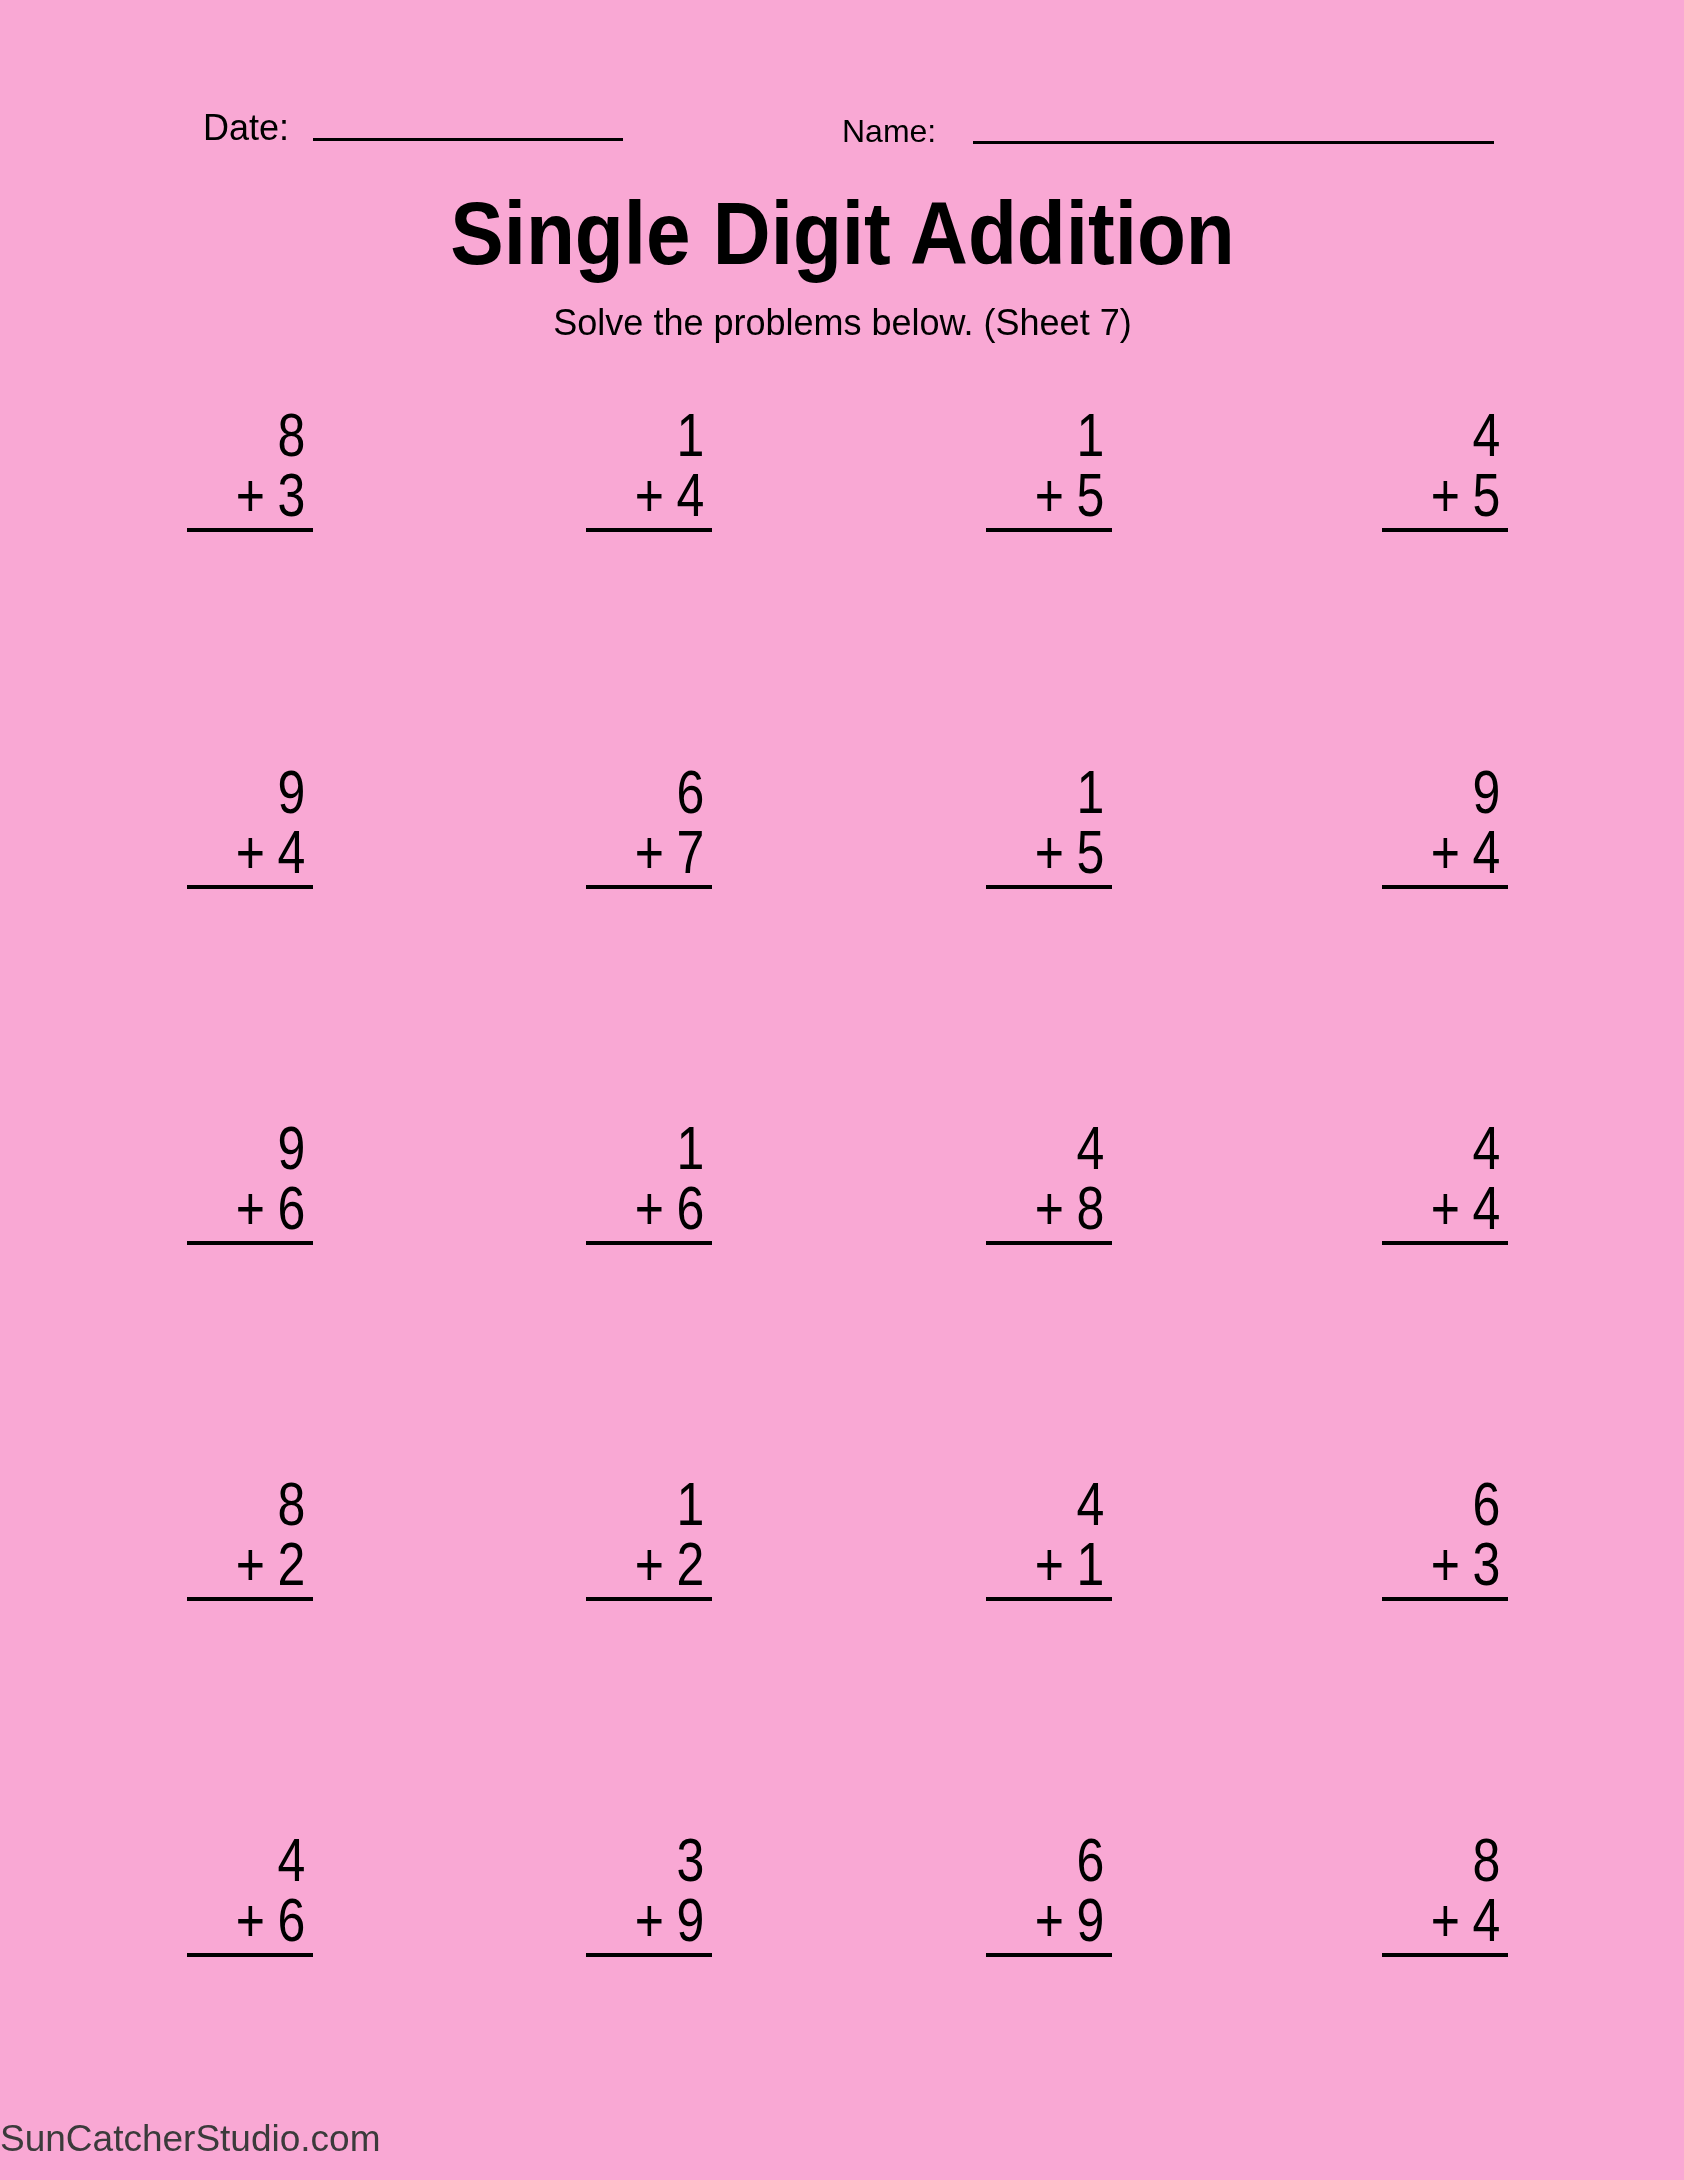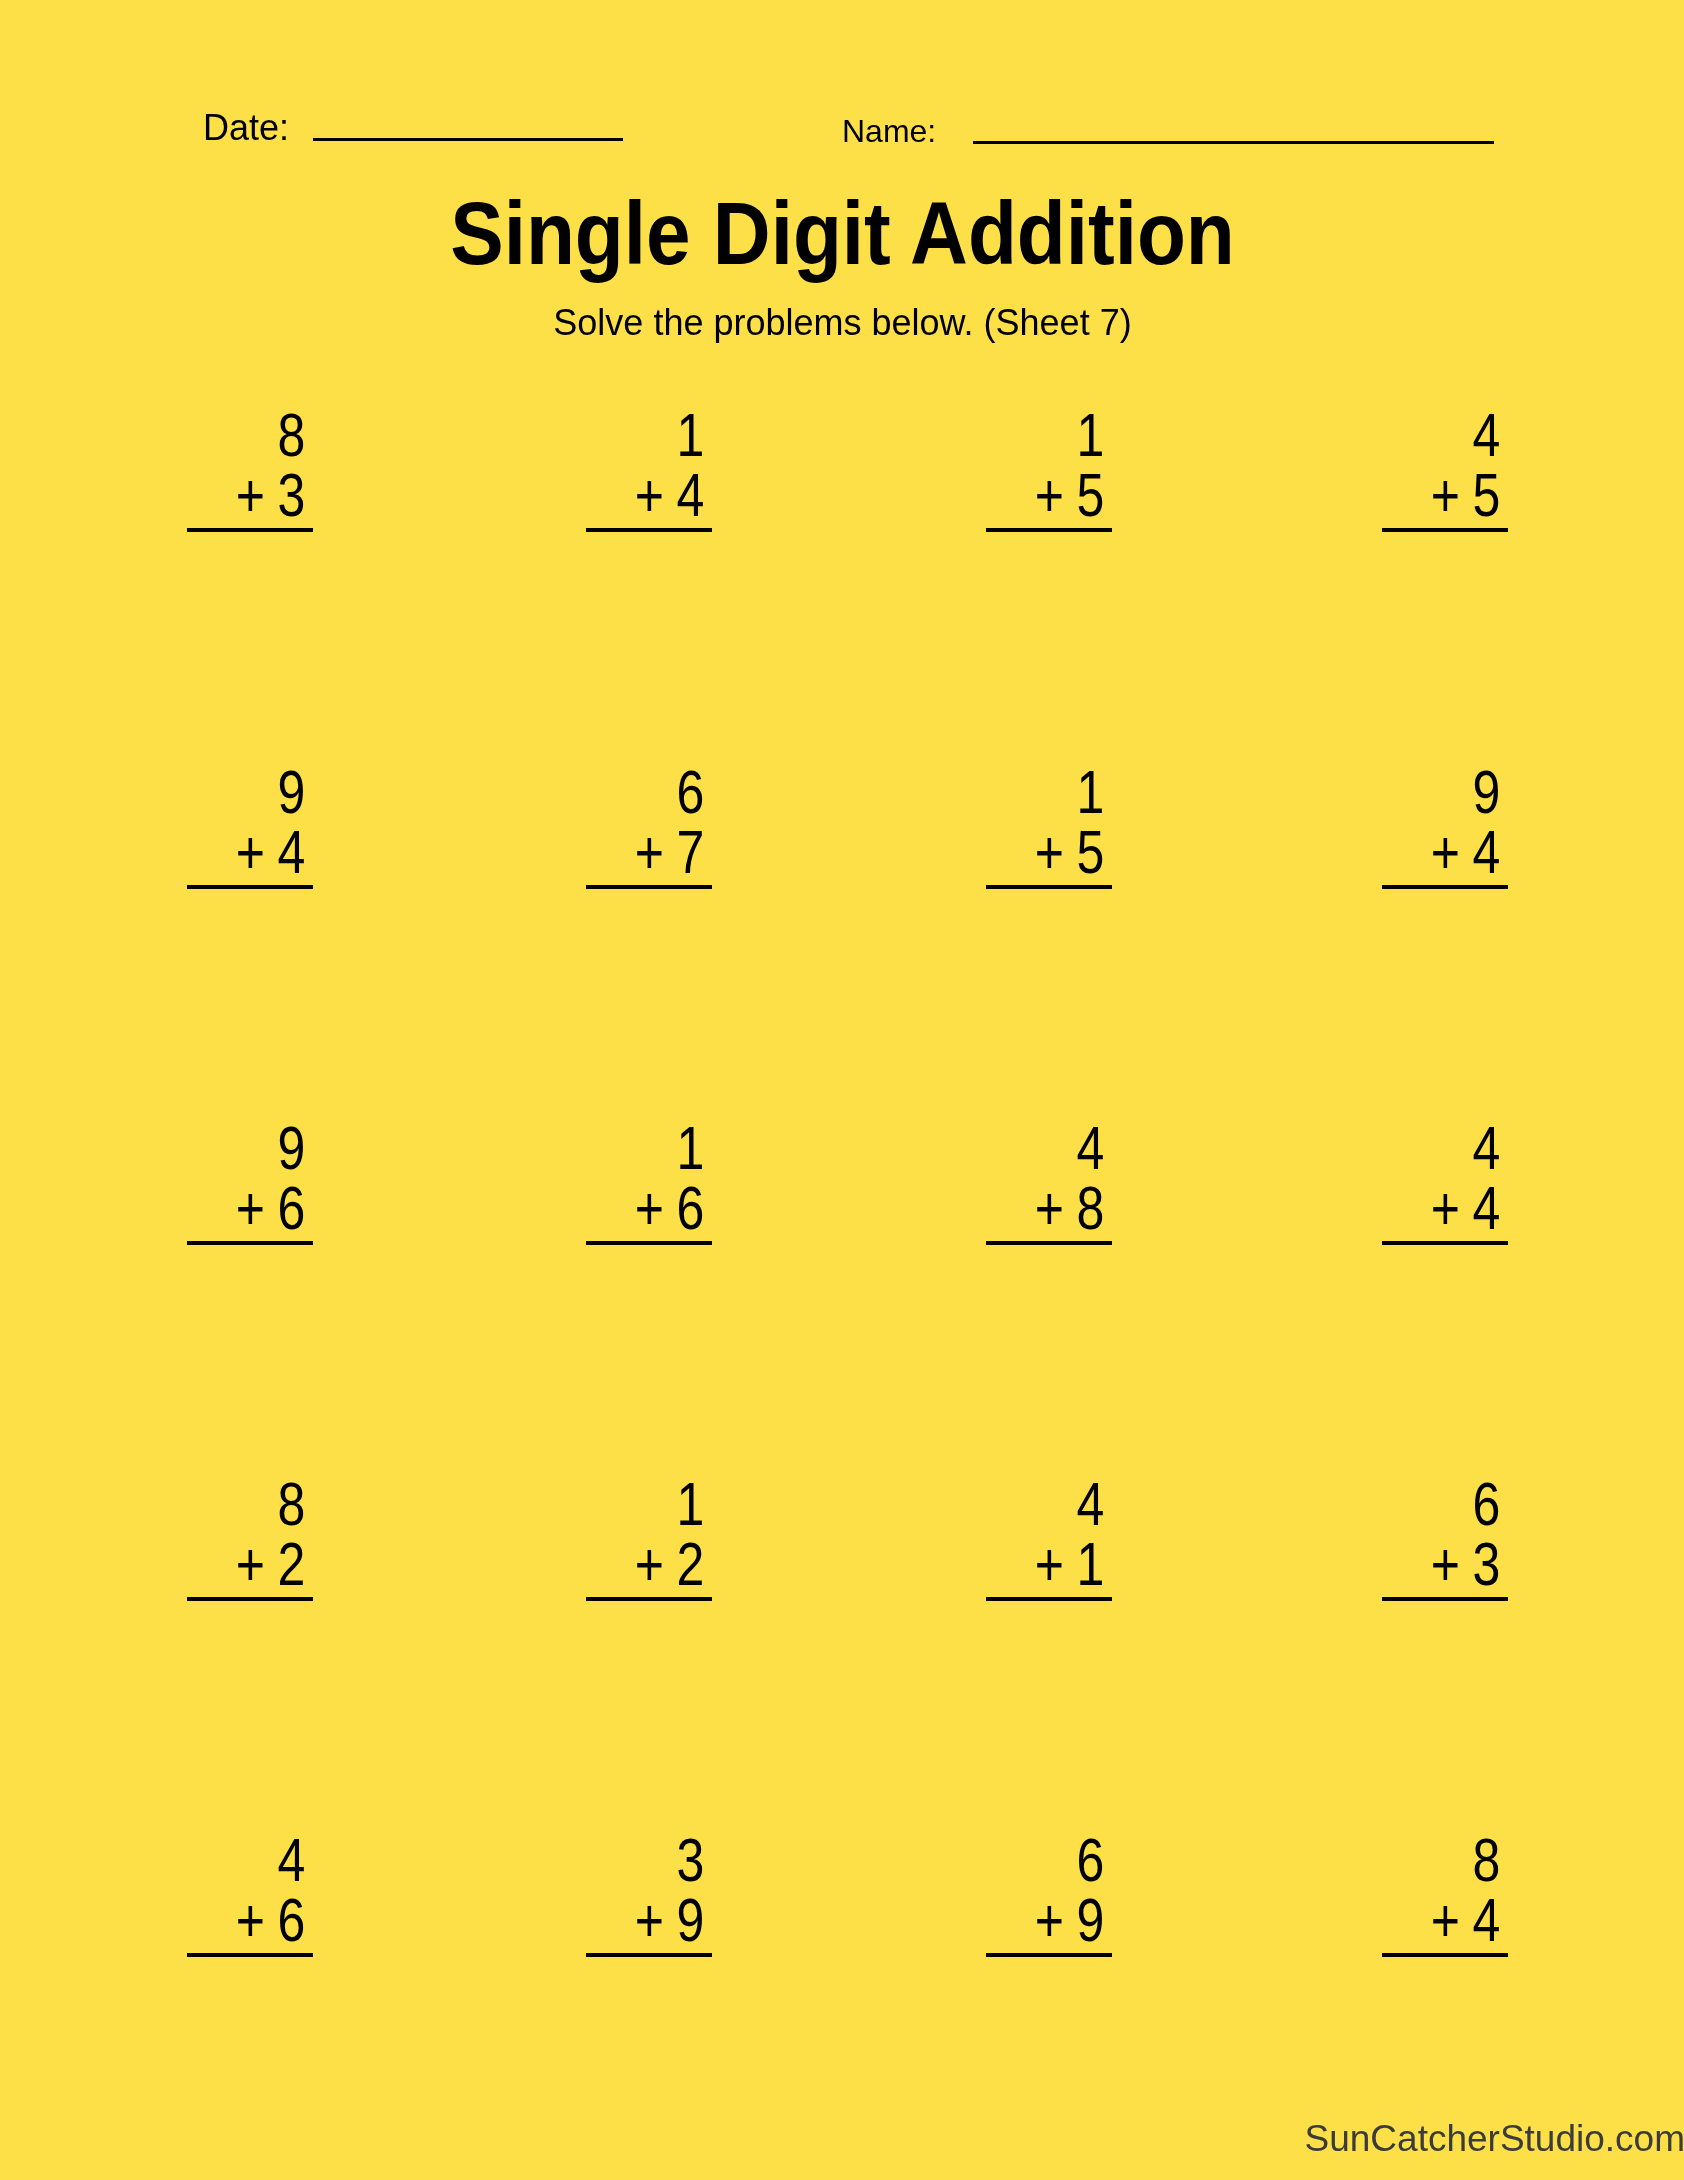--- a/index.html
+++ b/index.html
@@ -4,21 +4,21 @@
 <style>
   html, body {
     margin: 0;
     padding: 0;
     background: #ffffff;
   }
   .page {
     position: relative;
     width: 1685px;
     height: 2181px;
-    background: #fde047;
+    background: #f9a8d4;
     color: #000000;
     font-family: "Liberation Sans", sans-serif;
     overflow: hidden;
     margin: 0 auto;
   }
 
   
   .date-label {
     position: absolute;
     left: 203px;
@@ -111,21 +111,21 @@
     height: 3.4px;
     background: #000000;
   }
 
   
   .footer {
     position: absolute;
     top: 2118px;
     left: 0;
     width: 100%;
-    text-align: right;
+    text-align: left;
     font-size: 37px;
     color: #3b3b3b;
     white-space: nowrap;
   }
 </style>
 </head>
 <body>
 
 <div class="page">
 

